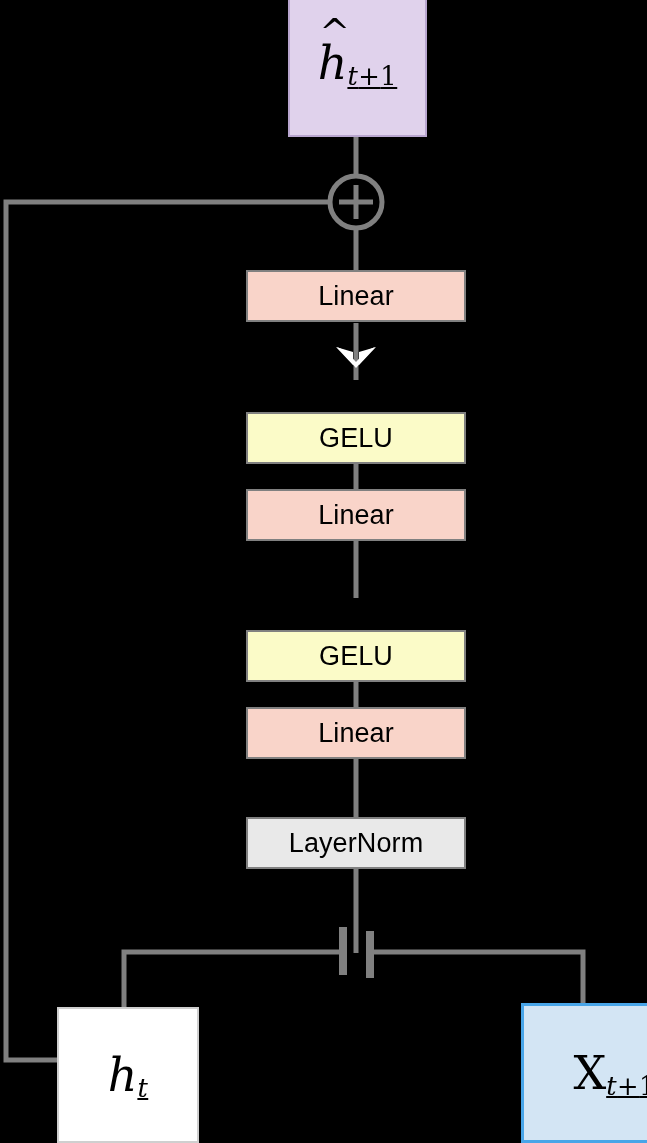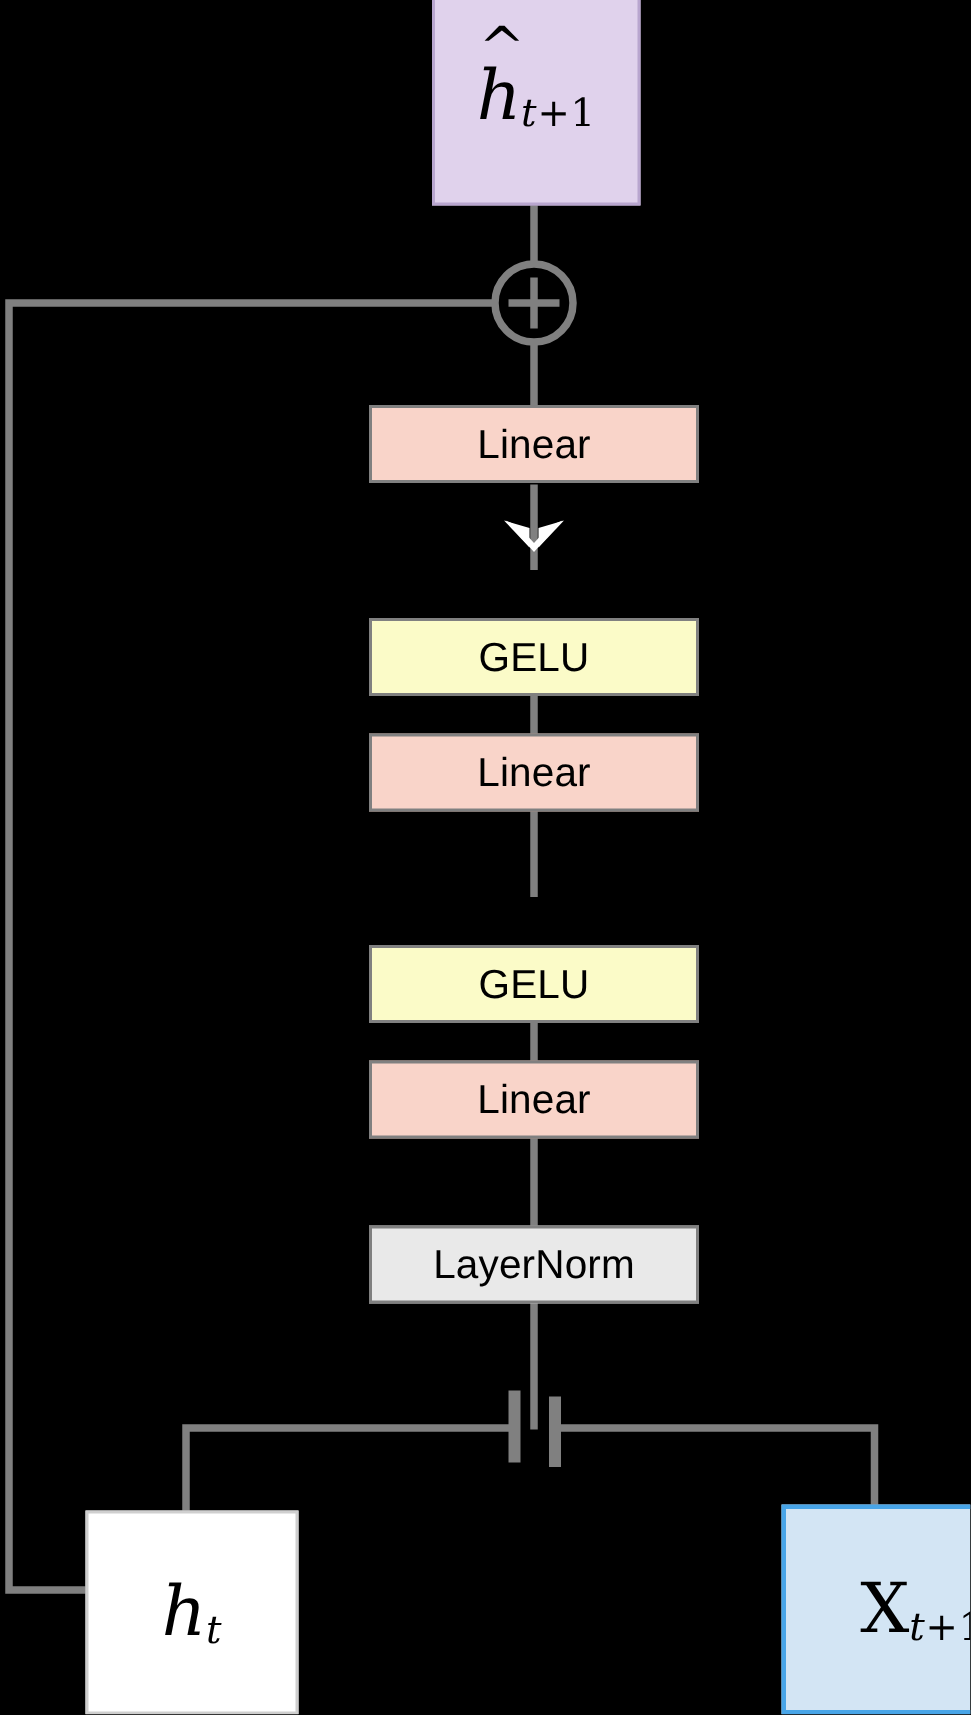--- a/index.html
+++ b/index.html
@@ -87,20 +87,21 @@
   }
 
   
   .mathvar { position: relative; display: inline-block; white-space: nowrap; }
   .mathvar .base { font-family: "DejaVu Serif", serif; font-style: italic; }
   .mathvar sub {
     font-size: 0.56em;
     vertical-align: -0.22em;
     font-style: italic;
     letter-spacing: 0.5px;
+    text-decoration: underline;
   }
   .mathvar sub .plus,
   .mathvar sub .num { font-style: normal; }
   .hatmark {
     position: absolute;
     top: -0.46em;
     left: 0.04em;
     font-size: 0.80em;
     font-style: normal;
     line-height: 1;

